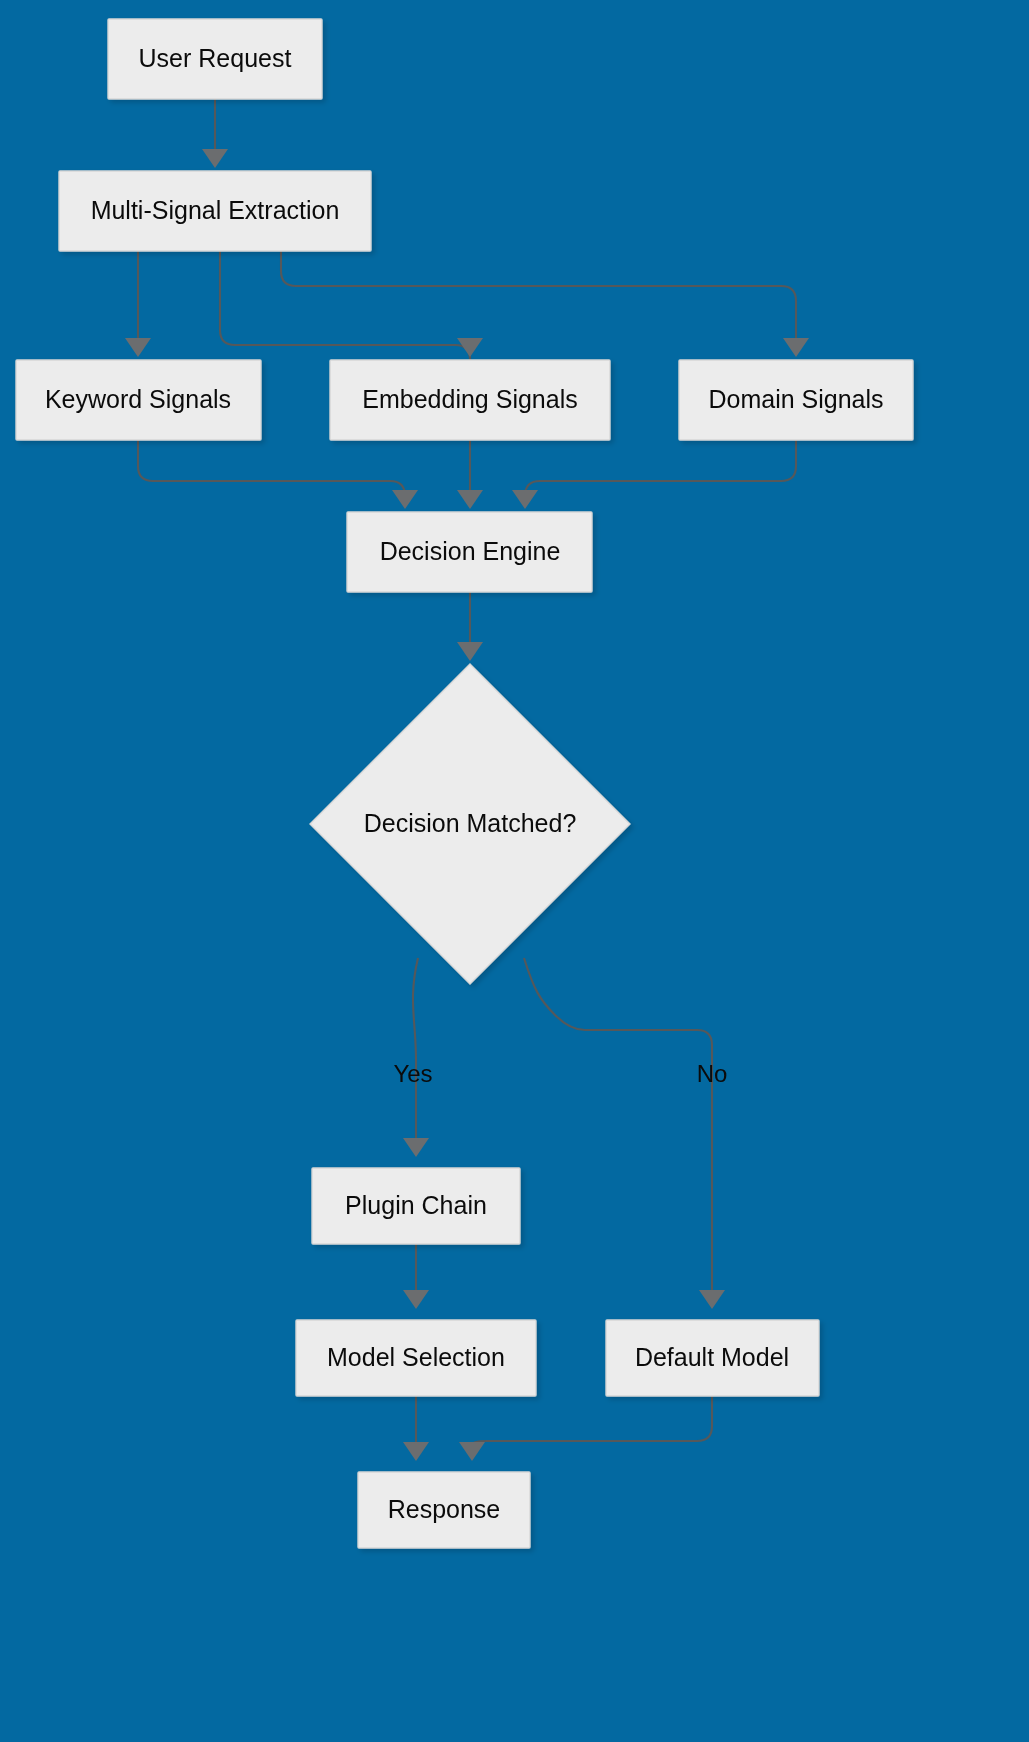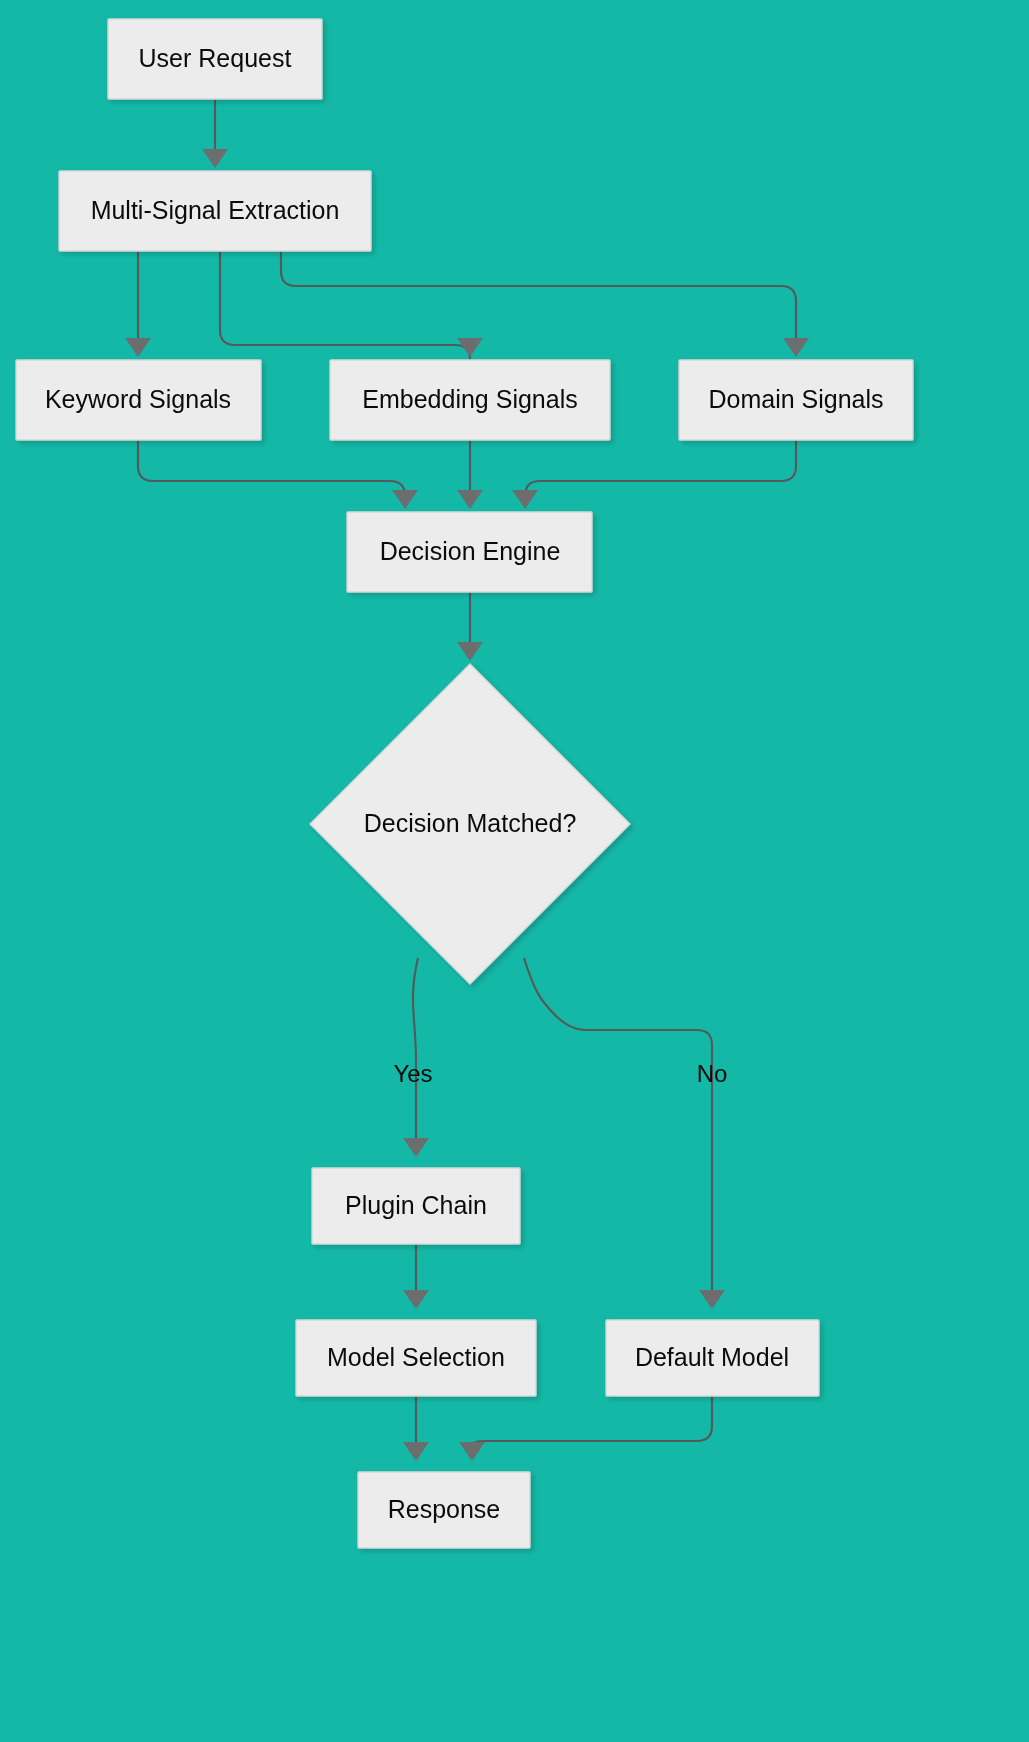--- a/index.html
+++ b/index.html
@@ -10,21 +10,21 @@
   body {
     width: 1029px;
     height: 1742px;
     font-family: "Liberation Sans", sans-serif;
     overflow: hidden;
   }
   #flowchart-root {
     position: relative;
     width: 1029px;
     height: 1742px;
-    background: #14b8a6;
+    background: #0369a1;
   }
   svg.flow-canvas {
     position: absolute;
     top: 0;
     left: 0;
     width: 1029px;
     height: 1742px;
     display: block;
   }
   .node-shape {

